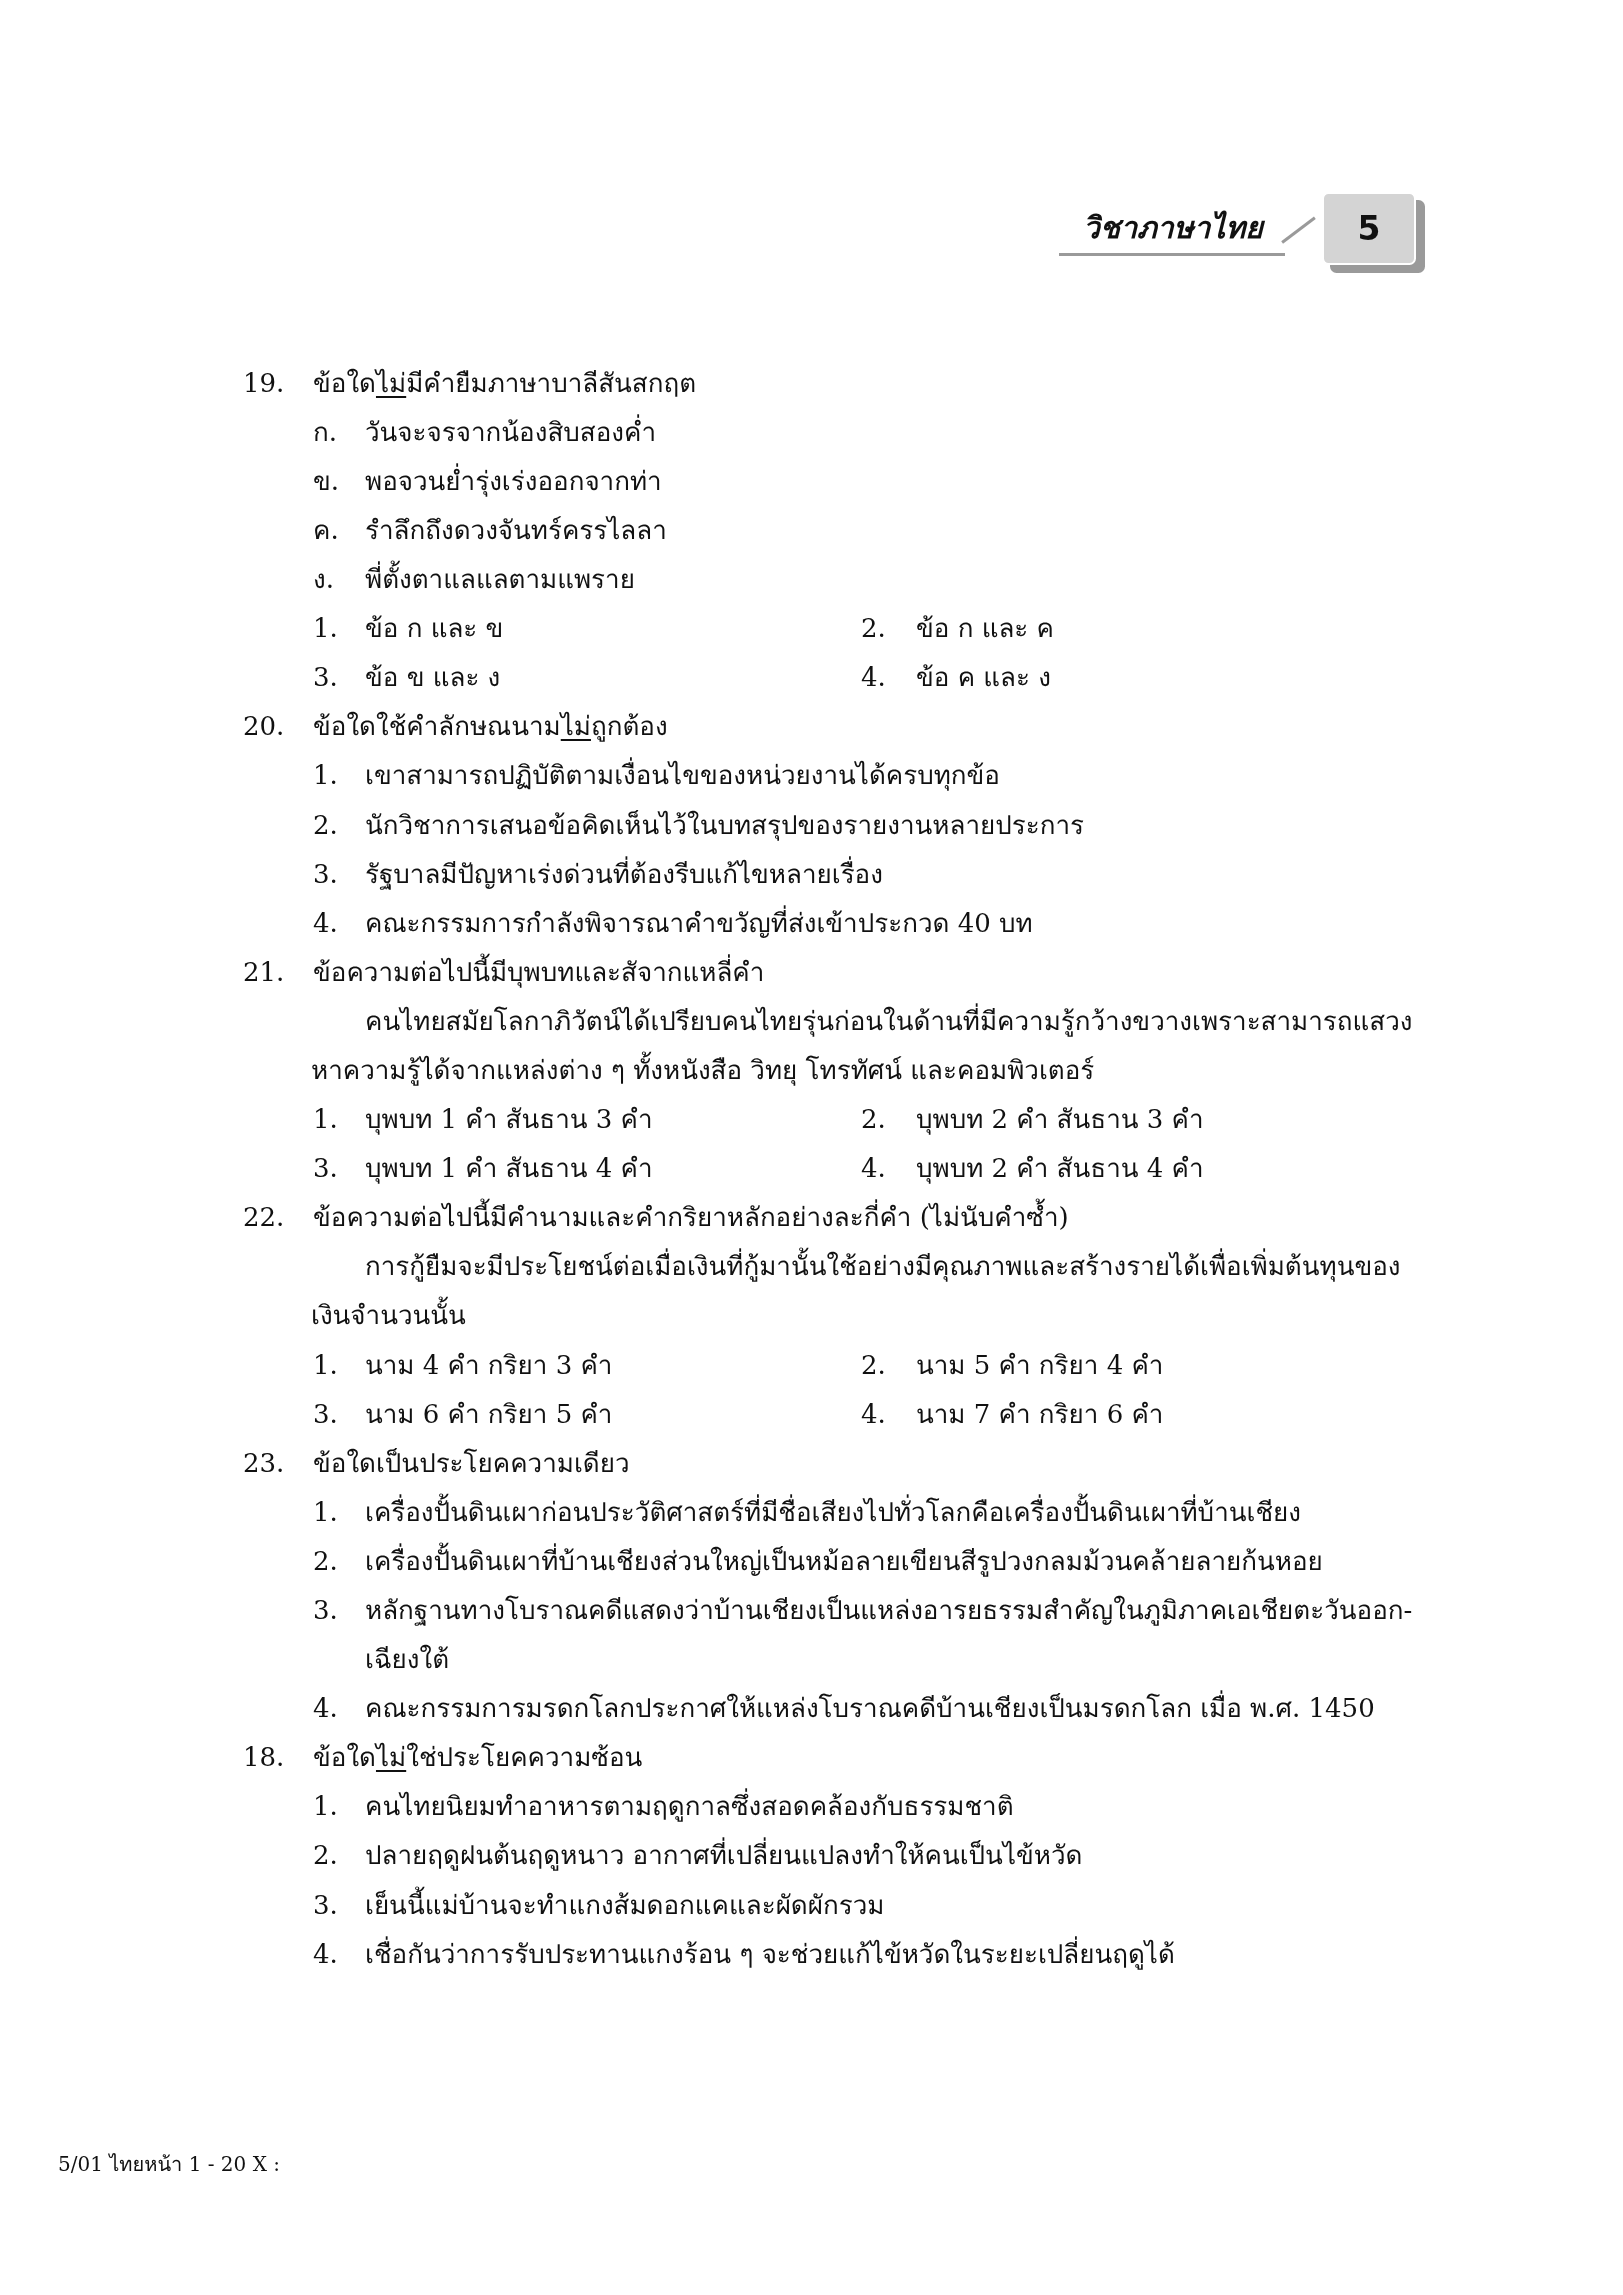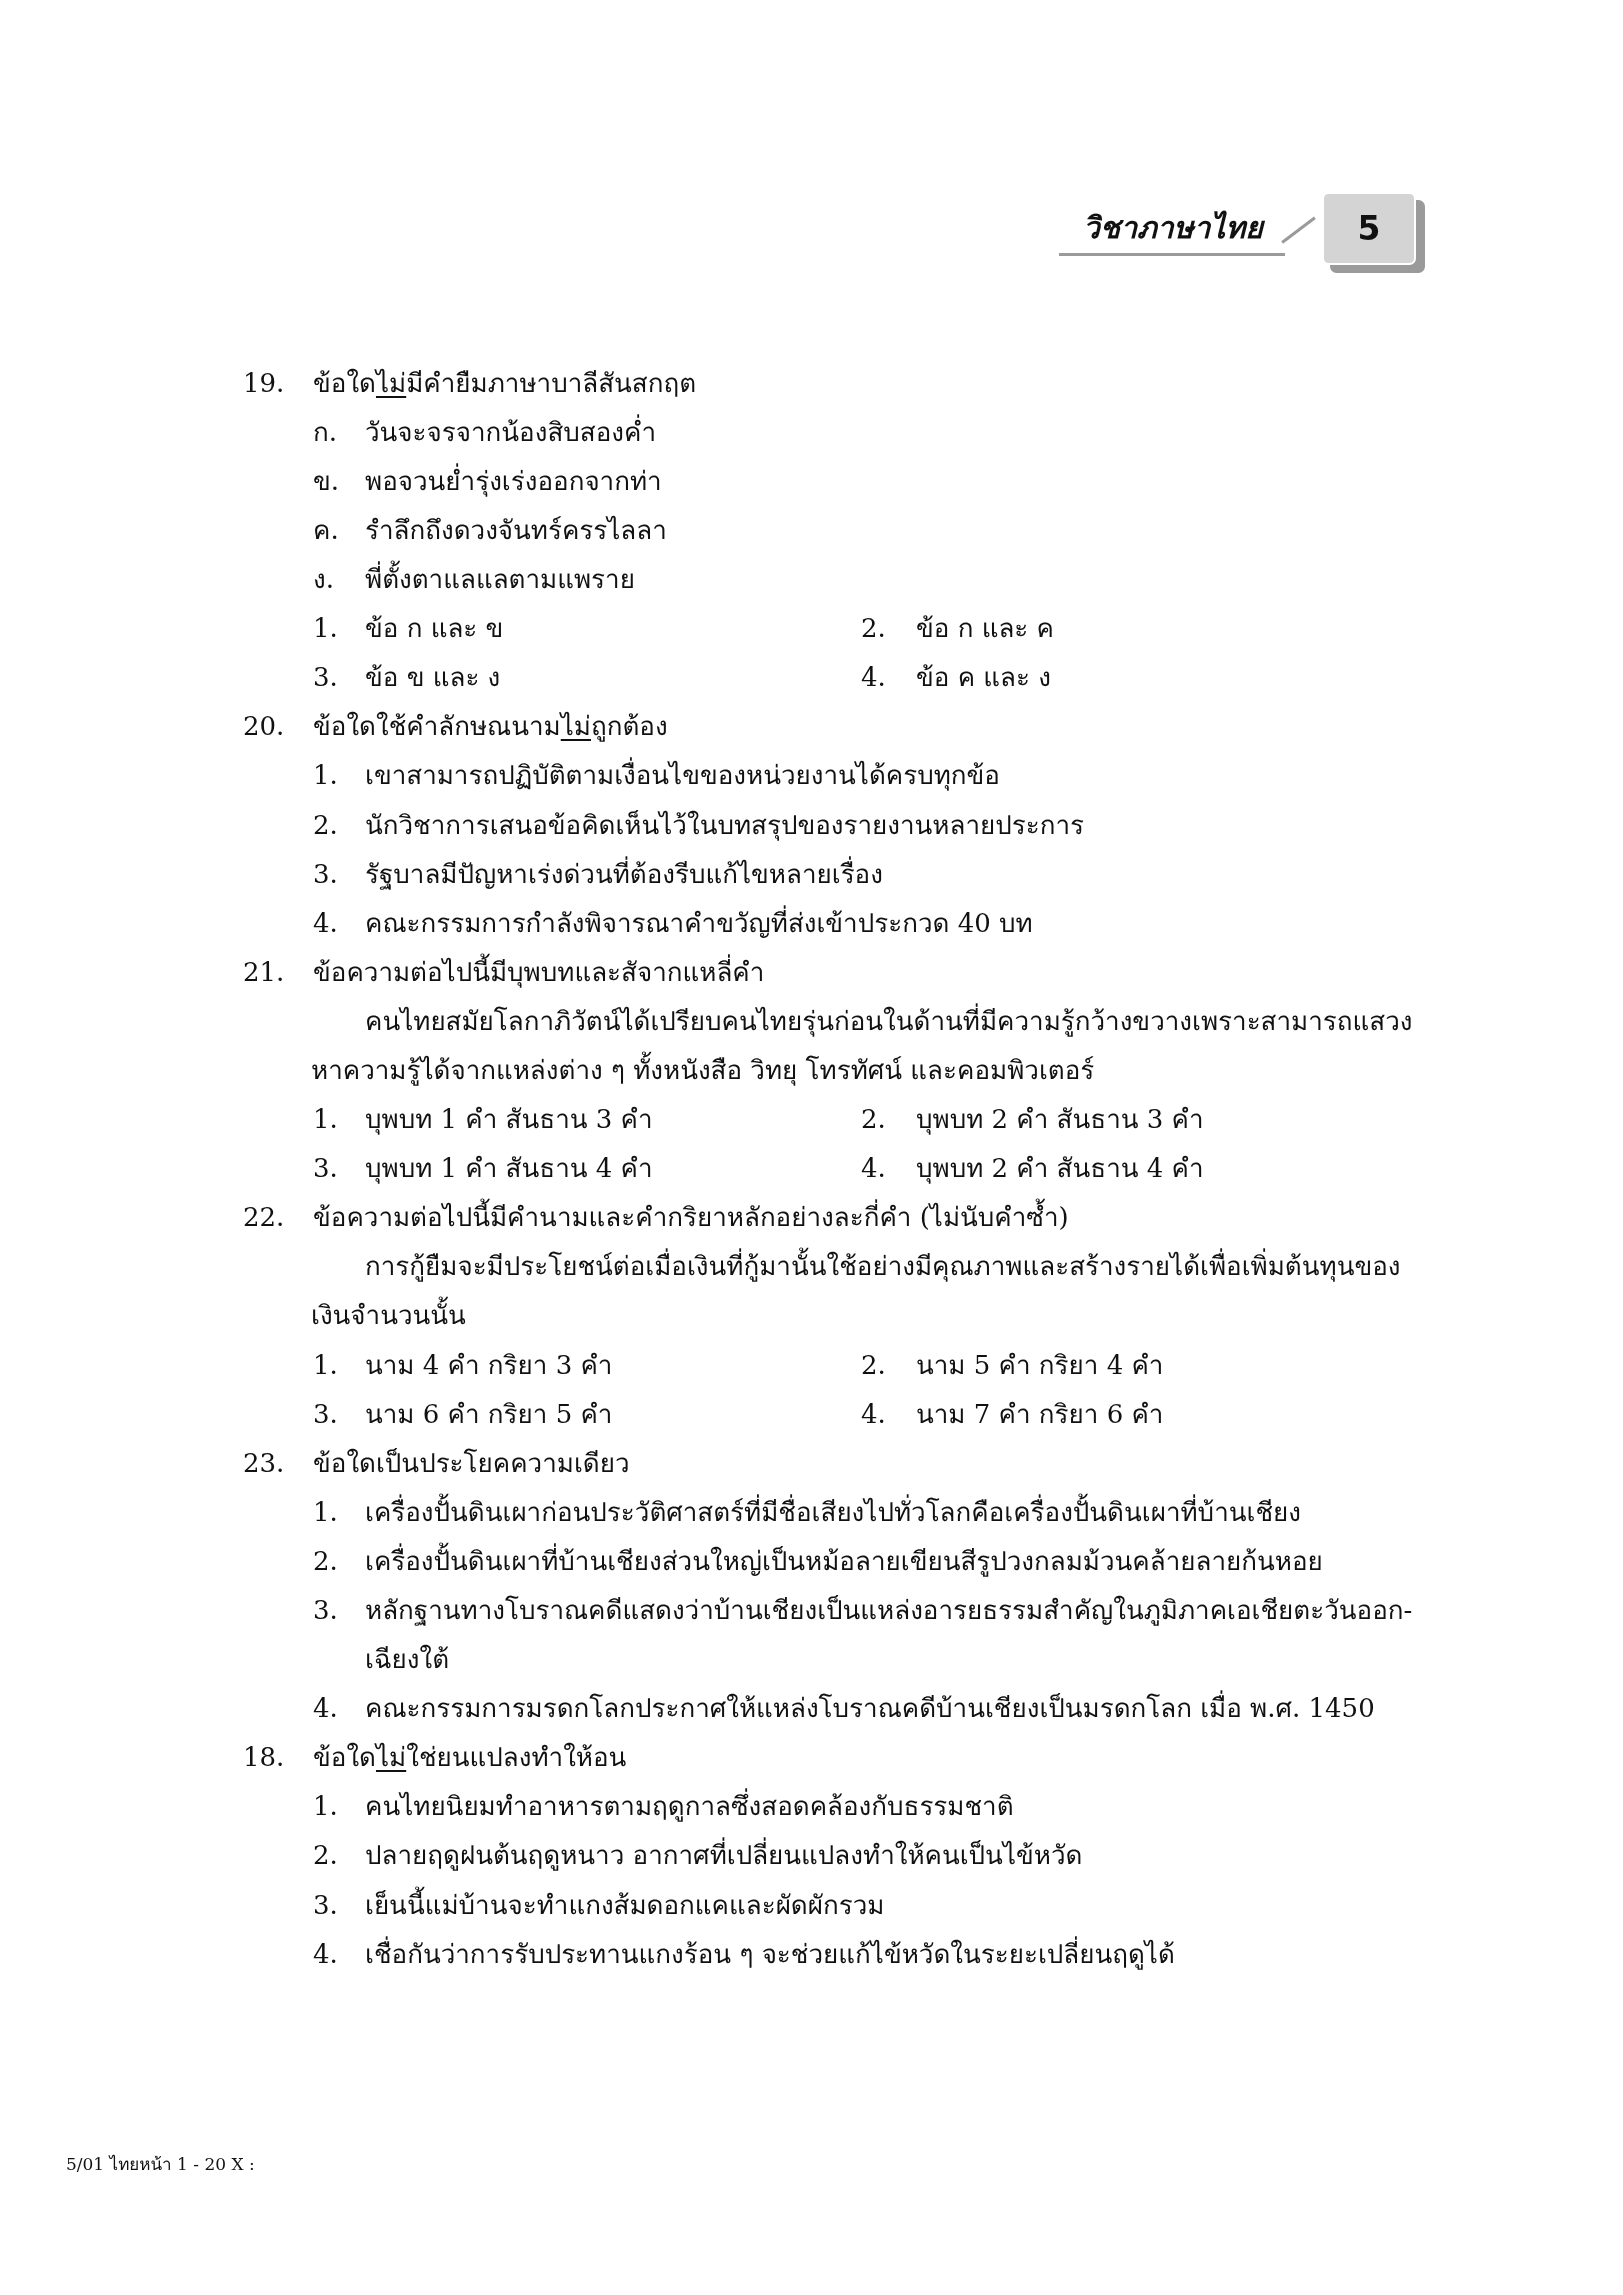--- a/index.html
+++ b/index.html
@@ -88,23 +88,23 @@
     .onum { left: 313px; }
     .otext { left: 365px; }
     .onum-r { left: 861px; }
     .otext-r { left: 916px; }
     .passage-first { left: 365px; }
     .passage-cont { left: 311px; }
     .u { text-decoration: underline; text-underline-offset: 3.9px; }
 
     .footer {
       position: absolute;
-      left: 66px;
+      left: 58px;
       top: 2153px;
-      font-size: 17px;
+      font-size: 20px;
       line-height: 22px;
       white-space: nowrap;
     }
   </style>
 </head>
 <body>
 
 <div class="header-title">วิชาภาษาไทย</div>
 <div class="header-rule"></div>
 <div class="header-diag"></div>
@@ -190,21 +190,21 @@
   <div class="line otext" style="top:1537px">เครื่องปั้นดินเผาที่บ้านเชียงส่วนใหญ่เป็นหม้อลายเขียนสีรูปวงกลมม้วนคล้ายลายก้นหอย</div>
   <div class="line onum" style="top:1586px">3.</div>
   <div class="line otext" style="top:1586px">หลักฐานทางโบราณคดีแสดงว่าบ้านเชียงเป็นแหล่งอารยธรรมสำคัญในภูมิภาคเอเชียตะวันออก-</div>
   <div class="line otext" style="top:1635px">เฉียงใต้</div>
   <div class="line onum" style="top:1684px">4.</div>
   <div class="line otext" style="top:1684px">คณะกรรมการมรดกโลกประกาศให้แหล่งโบราณคดีบ้านเชียงเป็นมรดกโลก เมื่อ พ.ศ. 1450</div>
 </div>
 
 <div>
   <div class="line qnum" style="top:1733px">18.</div>
-  <div class="line qtext" style="top:1733px"><span>ข้อใด</span><span class="u">ไม่</span><span>ใช่ยนแปลงทำให้อน</span></div>
+  <div class="line qtext" style="top:1733px"><span>ข้อใด</span><span class="u">ไม่</span><span>ใช่ประโยคความซ้อน</span></div>
 
   <div class="line onum" style="top:1782px">1.</div>
   <div class="line otext" style="top:1782px">คนไทยนิยมทำอาหารตามฤดูกาลซึ่งสอดคล้องกับธรรมชาติ</div>
   <div class="line onum" style="top:1831px">2.</div>
   <div class="line otext" style="top:1831px">ปลายฤดูฝนต้นฤดูหนาว อากาศที่เปลี่ยนแปลงทำให้คนเป็นไข้หวัด</div>
   <div class="line onum" style="top:1881px">3.</div>
   <div class="line otext" style="top:1881px">เย็นนี้แม่บ้านจะทำแกงส้มดอกแคและผัดผักรวม</div>
   <div class="line onum" style="top:1930px">4.</div>
   <div class="line otext" style="top:1930px">เชื่อกันว่าการรับประทานแกงร้อน ๆ จะช่วยแก้ไข้หวัดในระยะเปลี่ยนฤดูได้</div>
 </div>

